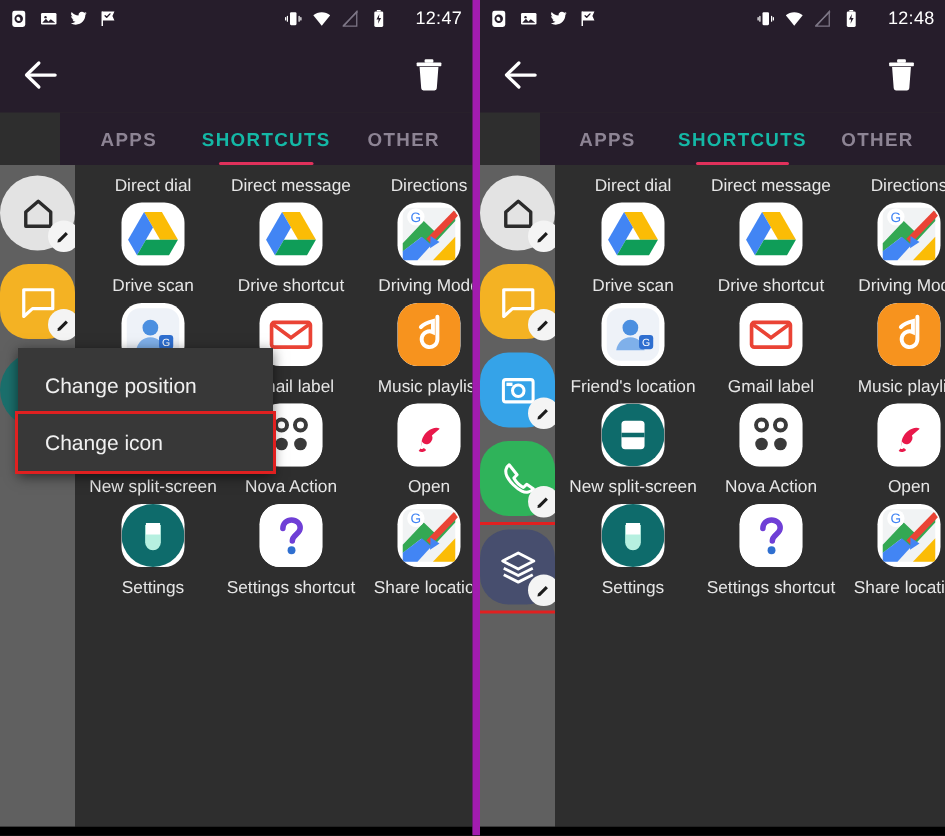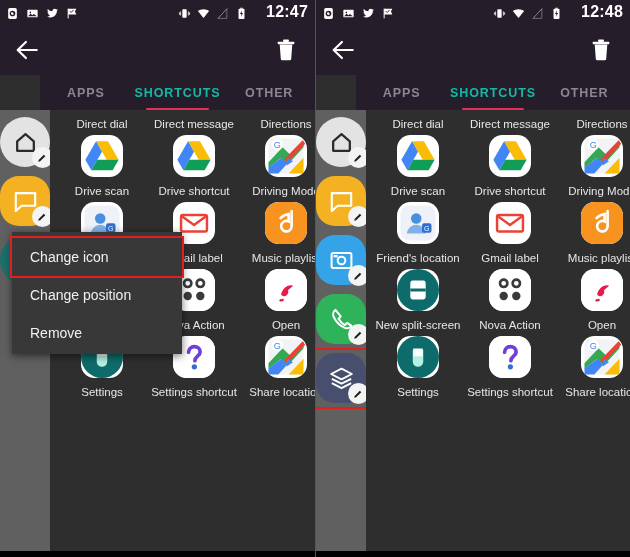--- a/index.html
+++ b/index.html
@@ -9,35 +9,35 @@
     font-family: "Liberation Sans", sans-serif;
     overflow: hidden;
   }
   .stage { position: relative; width: 630px; height: 557px; display: flex; }
   .panel {
     position: relative;
     width: 315px; height: 557px;
     background: #2e2e2e;
     overflow: hidden;
   }
-  .panel.right { border-left: 1px solid #a21caf; }
+  .panel.right { border-left: 5px solid #a21caf; }
 
   
   .statusbar {
     height: 24px; background: #261d2b;
     display: flex; align-items: center;
     padding: 0 7px 0 6px;
     color: #e8e4ea;
   }
   .sb-left { display: flex; align-items: center; gap: 7px; }
   .sb-right { margin-left: auto; display: flex; align-items: center; gap: 6px; }
   .sb-ico { width: 13px; height: 13px; display: block; }
   .sb-time {
-    font-size: 16px; letter-spacing: .2px; color: #fff;
-    margin-left: 12px; font-weight: 700;
+    font-size: 12px; letter-spacing: .2px; color: #fff;
+    margin-left: 12px; font-weight: 400;
   }
 
   
   .appbar {
     height: 51px; background: #261d2b;
     display: flex; align-items: center;
     padding: 0 16px 0 14px;
   }
   .appbar .spacer { flex: 1; }
   .icon-btn { width: 26px; height: 26px; display: block; cursor: pointer; }
@@ -387,23 +387,22 @@
                   <circle cx="7" cy="5.5" r="3.3" fill="#fff"></circle>
                   <text x="7" y="7.4" font-size="5.2" text-anchor="middle" fill="#4285f4" font-family="Liberation Sans">G</text>
                   <path d="M12.6 12.8 16 15l-3.6 2.4z" fill="#4285f4"></path>
                 </svg>
               </span>
               <div class="cap">Share location</div>
             </div>
           </div>
         </div>
         <div class="ctxmenu">
+          <div class="ctxitem ">Change position</div>
           <div class="ctxitem hl">Change icon</div>
-          <div class="ctxitem ">Change position</div>
-          <div class="ctxitem ">Remove</div>
         </div>
       </div>
       <div class="navbar">
         <span>
           <svg viewBox="0 0 24 24" xmlns="http://www.w3.org/2000/svg">
             <path d="M4 8h10a3 3 0 0 1 0 6H8" stroke="#e6e6e6" stroke-width="1.7" fill="none"></path>
             <path d="M14 16H4" stroke="#e6e6e6" stroke-width="1.7" fill="none"></path>
             <path d="M6 5 3.2 8 6 11" stroke="#e6e6e6" stroke-width="1.7" fill="none" stroke-linecap="round" stroke-linejoin="round"></path>
             <path d="M12 13l2.8 3L12 19" stroke="#e6e6e6" stroke-width="1.7" fill="none" stroke-linecap="round" stroke-linejoin="round"></path>
           </svg>

